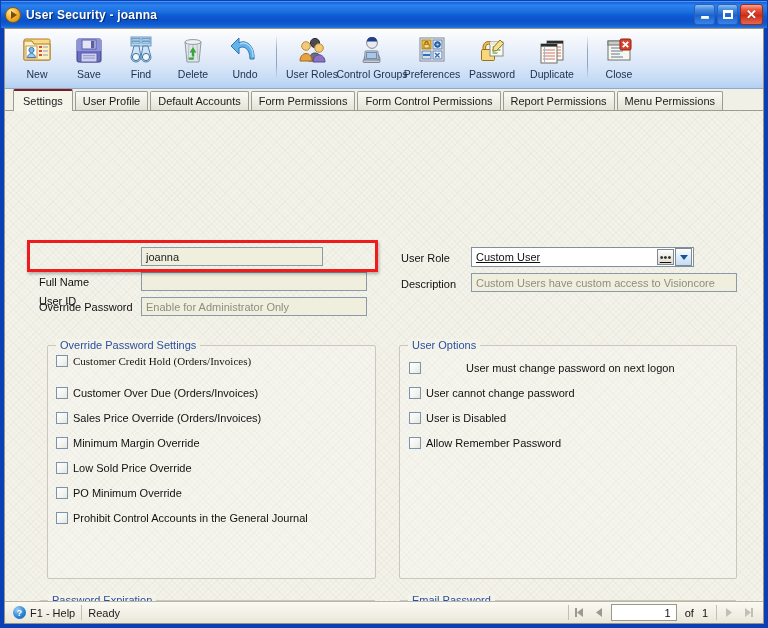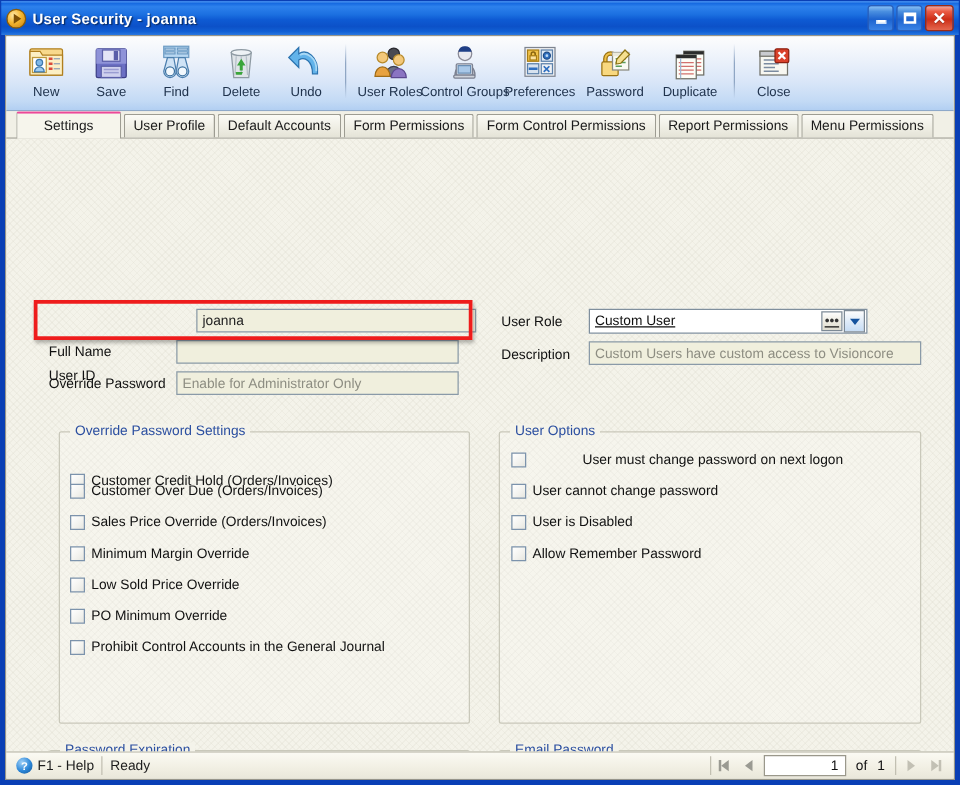--- a/index.html
+++ b/index.html
@@ -136,25 +136,25 @@
     border: 1px solid #9d9c92;
     border-bottom: none;
     margin-right: 2px;
     border-radius: 2px 2px 0 0;
     white-space: nowrap;
     cursor: default;
   }
   .tab.active {
     height: 22px;
     background: #f6f5ec;
-    border-top: 2px solid #ec4899;
+    border-top: 2px solid #7f1d1d;
     font-weight: normal;
     position: relative; z-index: 3;
     margin-bottom: -1px;
-    padding: 0 21px;
+    padding: 0 9px;
   }
 
   
   #body {
     flex: 1 1 auto; position: relative;
     background:
       repeating-linear-gradient(45deg, rgba(208,205,190,.16) 0 1px, rgba(0,0,0,0) 1px 4px),
       repeating-linear-gradient(-45deg, rgba(208,205,190,.16) 0 1px, rgba(0,0,0,0) 1px 4px),
       #f4f3ea;
     overflow: hidden;
@@ -508,21 +508,21 @@
           <span>Report Permissions</span>
         </div>
       <div class="tab">
           <span>Menu Permissions</span>
         </div>
     </div>
 
     <div id="body">
 
       <div class="lbl" style="left:34px; top:140px;margin-top:44px;">User ID</div>
-      <div class="field" style="left:152px; top:136px; width:224px;">joanna</div>
+      <div class="field" style="left:136px; top:136px; width:182px;">joanna</div>
 
       <div class="lbl" style="left:34px; top:165px;">Full Name</div>
       <div class="field" style="left:136px; top:161px; width:226px;"></div>
 
       <div class="lbl" style="left:34px; top:190px;">Override Password</div>
       <div class="field gray-text" style="left:136px; top:186px; width:226px;">Enable for Administrator Only</div>
 
       <div class="redbox" style="left:22px; top:129px; width:351px; height:32px;"></div>
 
       <div class="lbl" style="left:396px; top:141px;">User Role</div>
@@ -533,21 +533,21 @@
             <span class="arr"></span>
           </span>
       </div>
 
       <div class="lbl" style="left:396px; top:167px;">Description</div>
       <div class="field gray-text" style="left:466px; top:162px; width:266px;">Custom Users have custom access to Visioncore</div>
 
       <div class="group" style="left:42px; top:234px; width:329px; height:234px;">
         <div class="gtitle">Override Password Settings</div>
       </div>
-      <div class="cbrow" style="left:51px; top:268px;">
+      <div class="cbrow" style="left:51px; top:244px;font-family:Liberation Serif, serif;">
         <span class="cbox"></span>
         <span class="cbtext">Customer Credit Hold (Orders/Invoices)</span>
       </div>
       <div class="cbrow" style="left:51px; top:276px;">
         <span class="cbox"></span>
         <span class="cbtext">Customer Over Due (Orders/Invoices)</span>
       </div>
       <div class="cbrow" style="left:51px; top:301px;">
         <span class="cbox"></span>
         <span class="cbtext">Sales Price Override (Orders/Invoices)</span>

